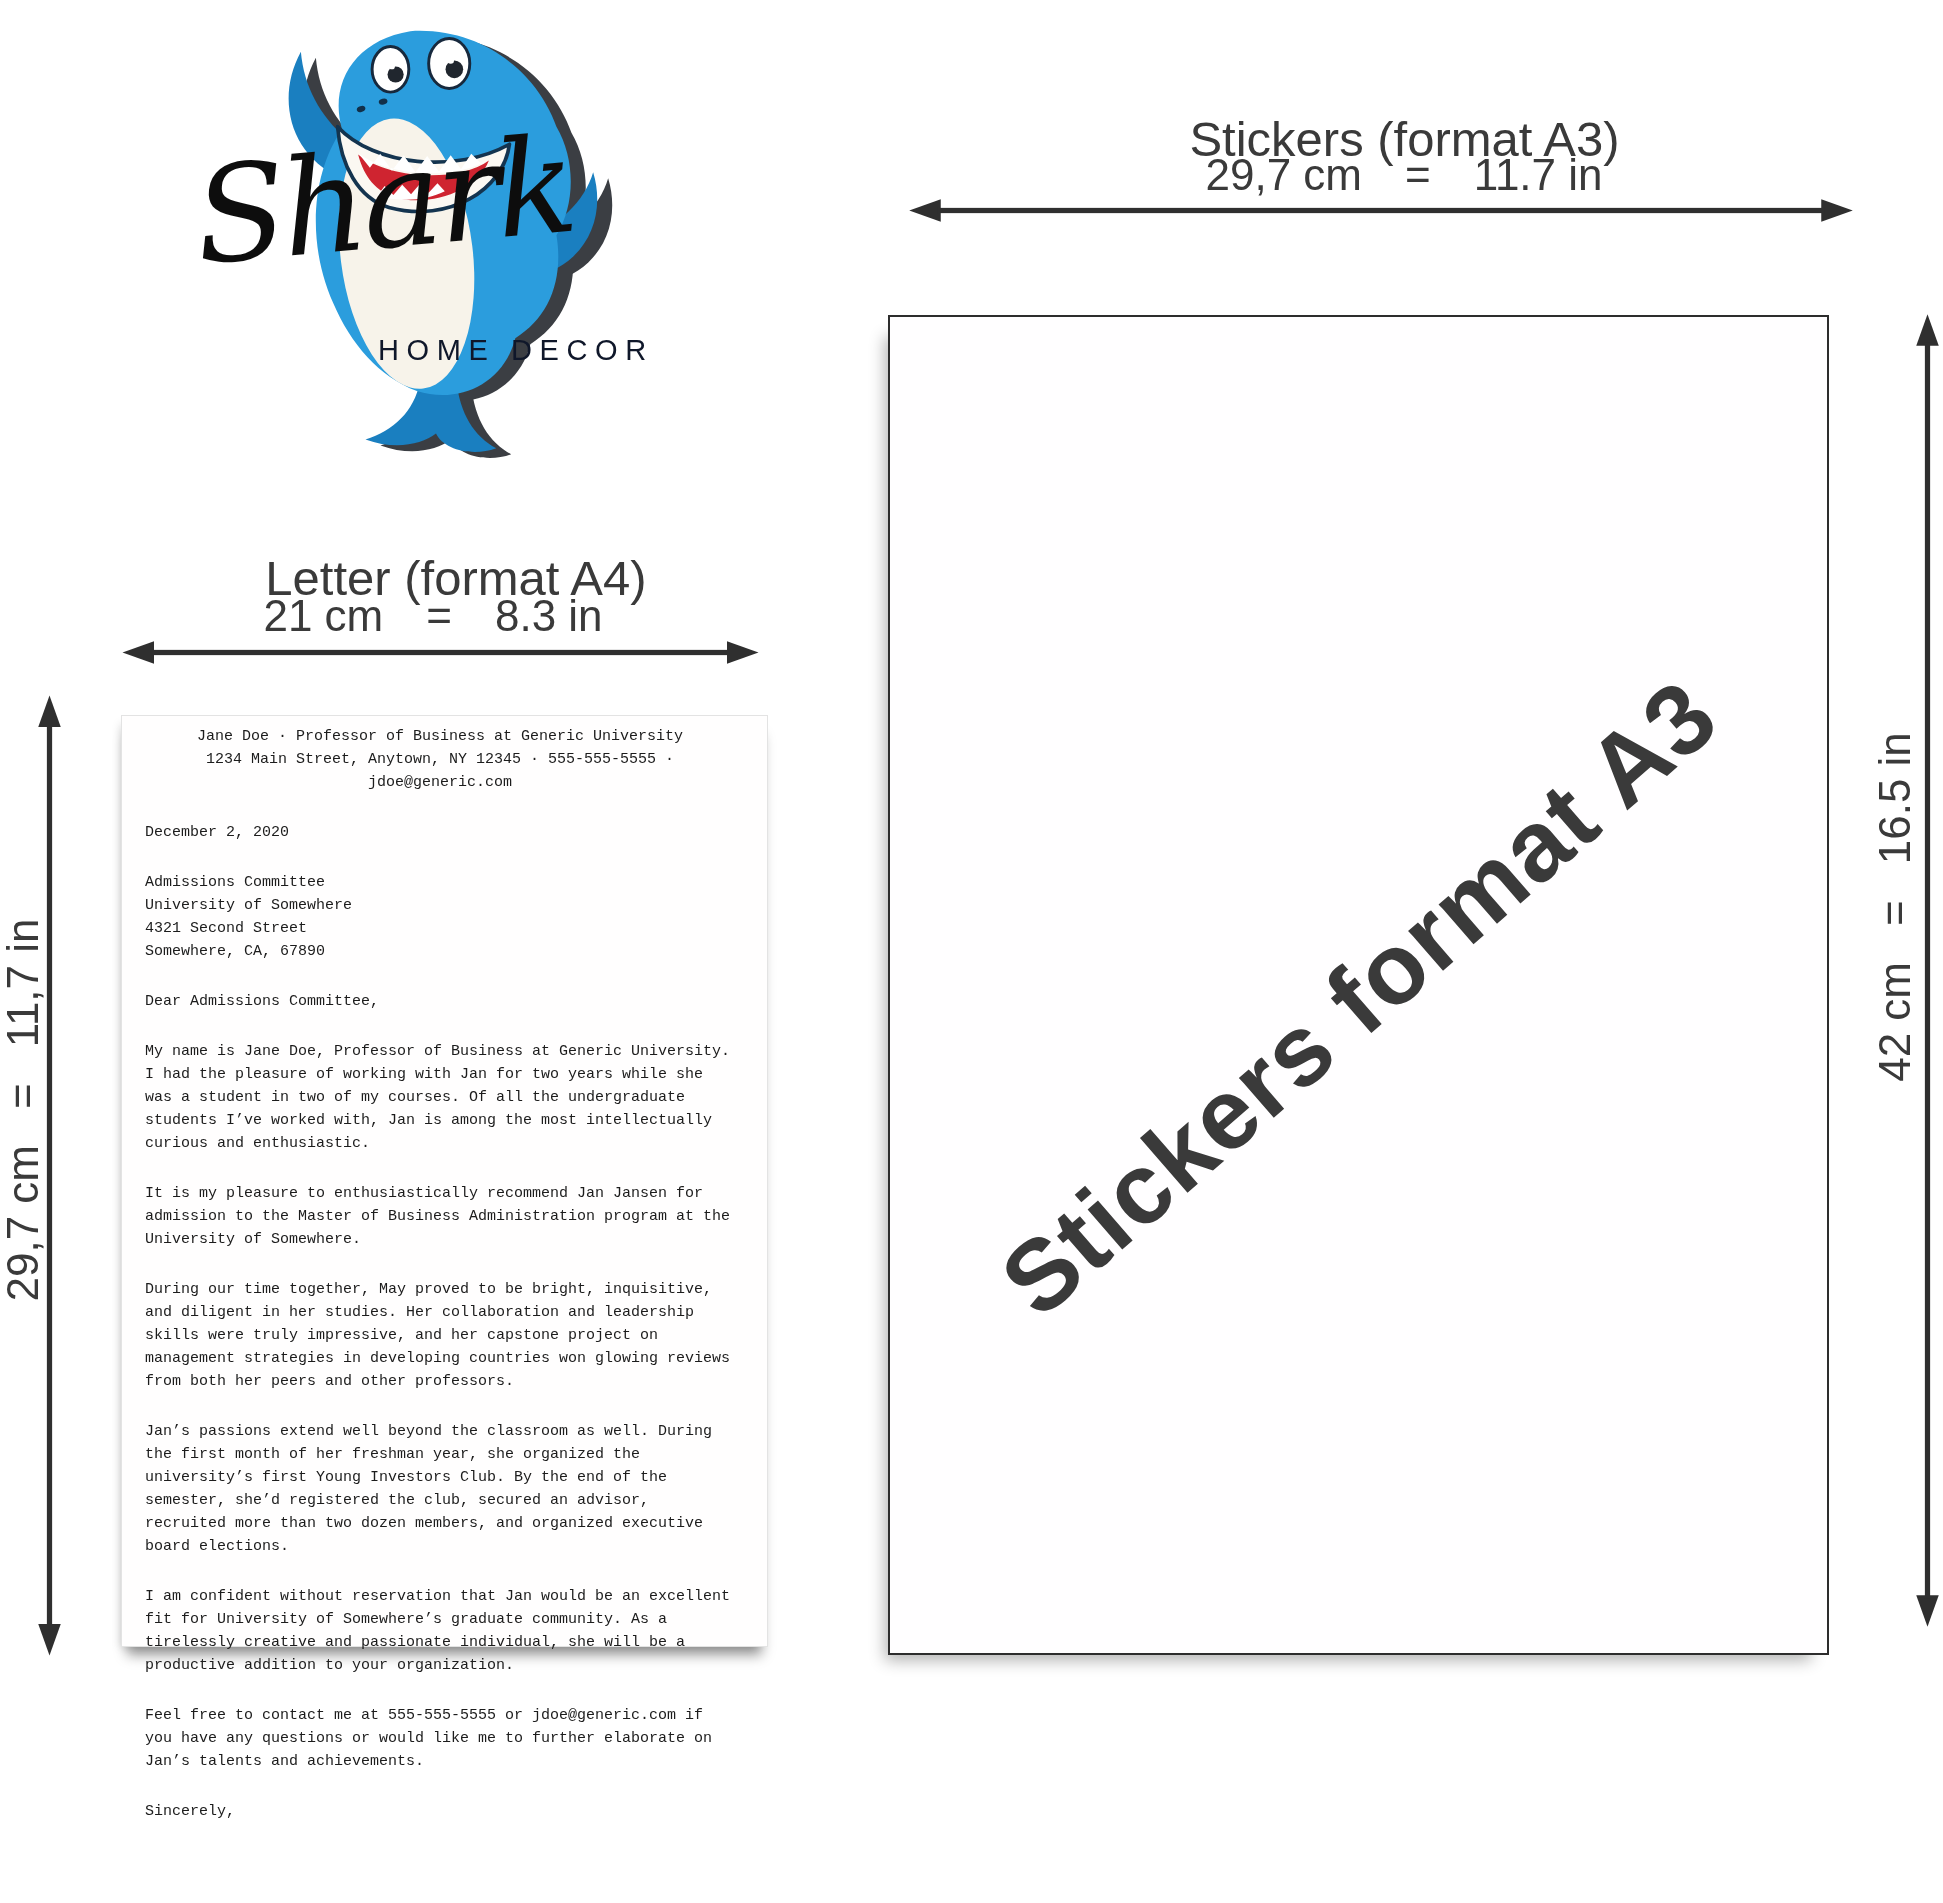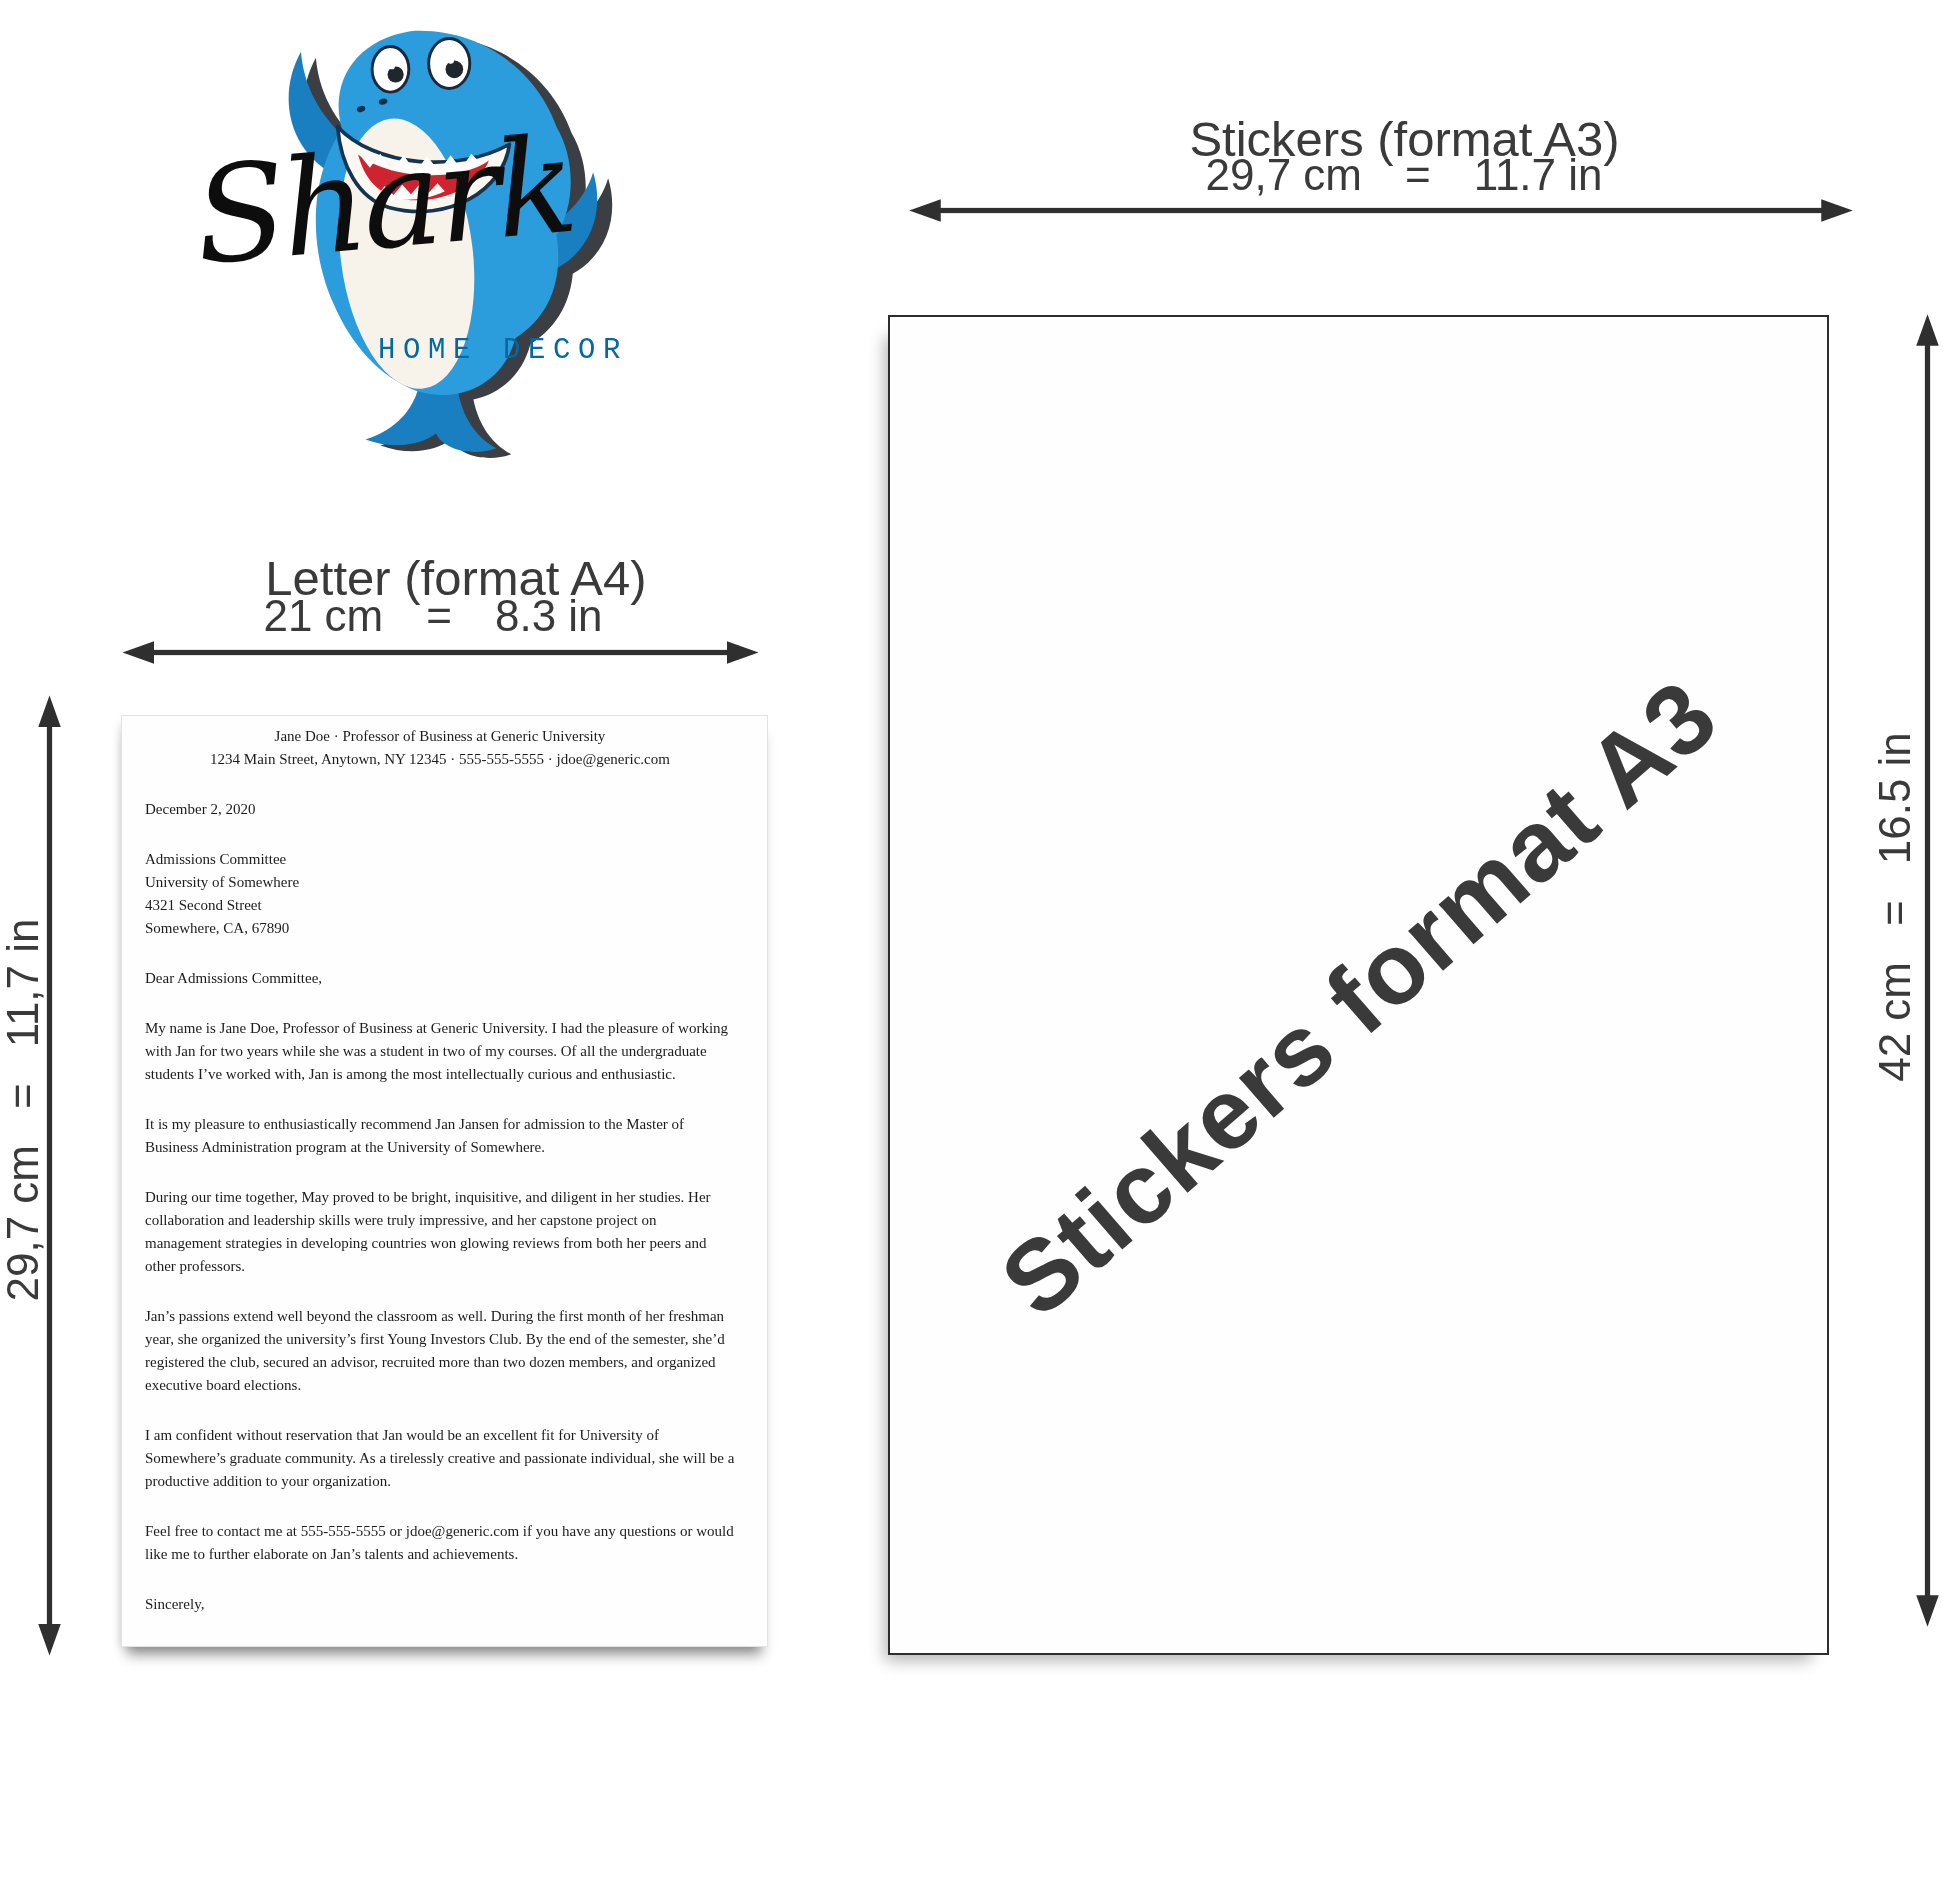--- a/index.html
+++ b/index.html
@@ -12,36 +12,36 @@
   .shark-svg{position:absolute;left:267px;top:15px;width:338px;height:448px;
     filter:drop-shadow(15px 6px 0 rgba(16,20,26,0.82));}
   .brand-script{
     position:absolute;left:190px;top:135px;width:387px;text-align:center;
     font-family:"DejaVu Serif",serif;font-style:italic;font-weight:400;
     font-size:133px;line-height:1;color:#0d0d0d;transform:rotate(-5deg);
     letter-spacing:-4.6px;white-space:nowrap;
   }
   .brand-sub{
     position:absolute;left:378px;top:334px;font-size:29px;letter-spacing:7.6px;
-    color:#0369a1;white-space:nowrap;font-family:Liberation Mono, monospace;
+    color:#0f172a;white-space:nowrap;
   }
   
   .sec-title{position:absolute;text-align:center;font-size:49px;color:#3a3a3a;margin-top:44px;}
   .dim-row{position:absolute;display:flex;justify-content:center;align-items:center;
     gap:43px;font-size:44px;color:#3a3a3a;white-space:nowrap;}
   .v-label{position:absolute;display:flex;gap:36px;align-items:center;font-size:44px;
     color:#3a3a3a;white-space:nowrap;transform:translate(-50%,-50%) rotate(-90deg);}
   .arrow{position:absolute;}
   .arrow *{fill:#2f2f2f;}
   
   .letter-paper{
     position:absolute;left:121px;top:715px;width:647px;height:932px;background:#fffefe;
     border:0.8px solid #e3e3e3;box-sizing:border-box;
     box-shadow:0 13.7px 12px -6px rgba(0,0,0,0.40),-6px 4.6px 9px -4.6px rgba(0,0,0,0.15);
-    font-family:Liberation Serif, serif;color:#1c1c1c;
+    font-family:Liberation Mono, monospace;color:#1c1c1c;
     padding:9px 32px 0 23px;
   }
   .ltr-header{text-align:center;font-size:15.6px;line-height:24px;}
   .ltr-block{margin:0;margin-top:27px;font-size:15px;line-height:23px;text-align:left;}
   .ltr-line{margin:0;font-size:15px;line-height:23px;}
   
   .sticker-paper{
     position:absolute;left:888px;top:315px;width:941px;height:1340px;background:#fffeff;
     border:2.3px solid #2d2d2d;box-sizing:border-box;
     box-shadow:-10.6px 13.7px 15px -7.6px rgba(0,0,0,0.30);

